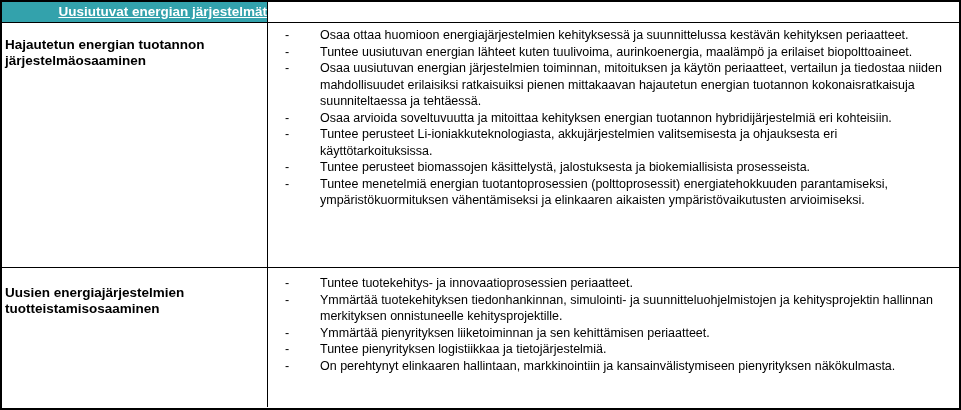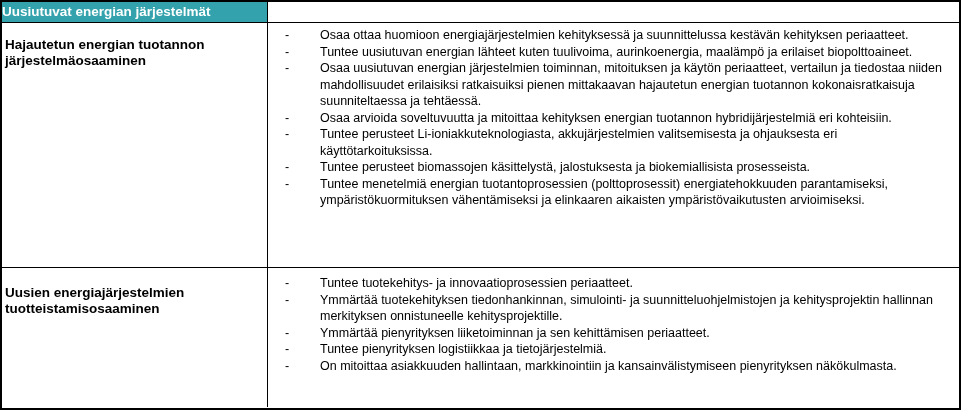--- a/index.html
+++ b/index.html
@@ -29,21 +29,21 @@
     border-bottom: 1px solid #000000;
   }
   .hdr {
     background: #33A2AC;
     color: #ffffff;
     font-weight: bold;
     font-size: 13.5px;
     line-height: 19px;
     white-space: nowrap;
   }
-  .hdr.c1 { text-align: left; }
+  .hdr.c1 { text-align: right; text-decoration: underline; }
   .hdr.c2 { padding-left: 10px; }
 
   
   .body-row-1 {
     height: 245px;
     border-bottom: 1px solid #000000;
   }
   .body-row-2 { height: 139px; }
 
   .title-cell {
@@ -103,18 +103,18 @@
   <div class="row body-row-2">
     <div class="cell c1 title-cell">
       <span>Uusien energiajärjestelmien tuotteistamisosaaminen</span>
     </div>
     <div class="cell c2 list-cell">
       <ul class="dash-list">
         <li><span class="marker">-</span><span>Tuntee tuotekehitys- ja innovaatioprosessien periaatteet.</span></li>
         <li><span class="marker">-</span><span>Ymmärtää tuotekehityksen tiedonhankinnan, simulointi- ja suunnitteluohjelmistojen ja kehitysprojektin hallinnan merkityksen onnistuneelle kehitysprojektille.</span></li>
         <li><span class="marker">-</span><span>Ymmärtää pienyrityksen liiketoiminnan ja sen kehittämisen periaatteet.</span></li>
         <li><span class="marker">-</span><span>Tuntee pienyrityksen logistiikkaa ja tietojärjestelmiä.</span></li>
-        <li><span class="marker">-</span><span>On mitoittaa asiakkuuden hallintaan, markkinointiin ja kansainvälistymiseen pienyrityksen näkökulmasta.</span></li>
+        <li><span class="marker">-</span><span>On perehtynyt elinkaaren hallintaan, markkinointiin ja kansainvälistymiseen pienyrityksen näkökulmasta.</span></li>
       </ul>
     </div>
   </div>
 
 </div>
 
 </body></html>

